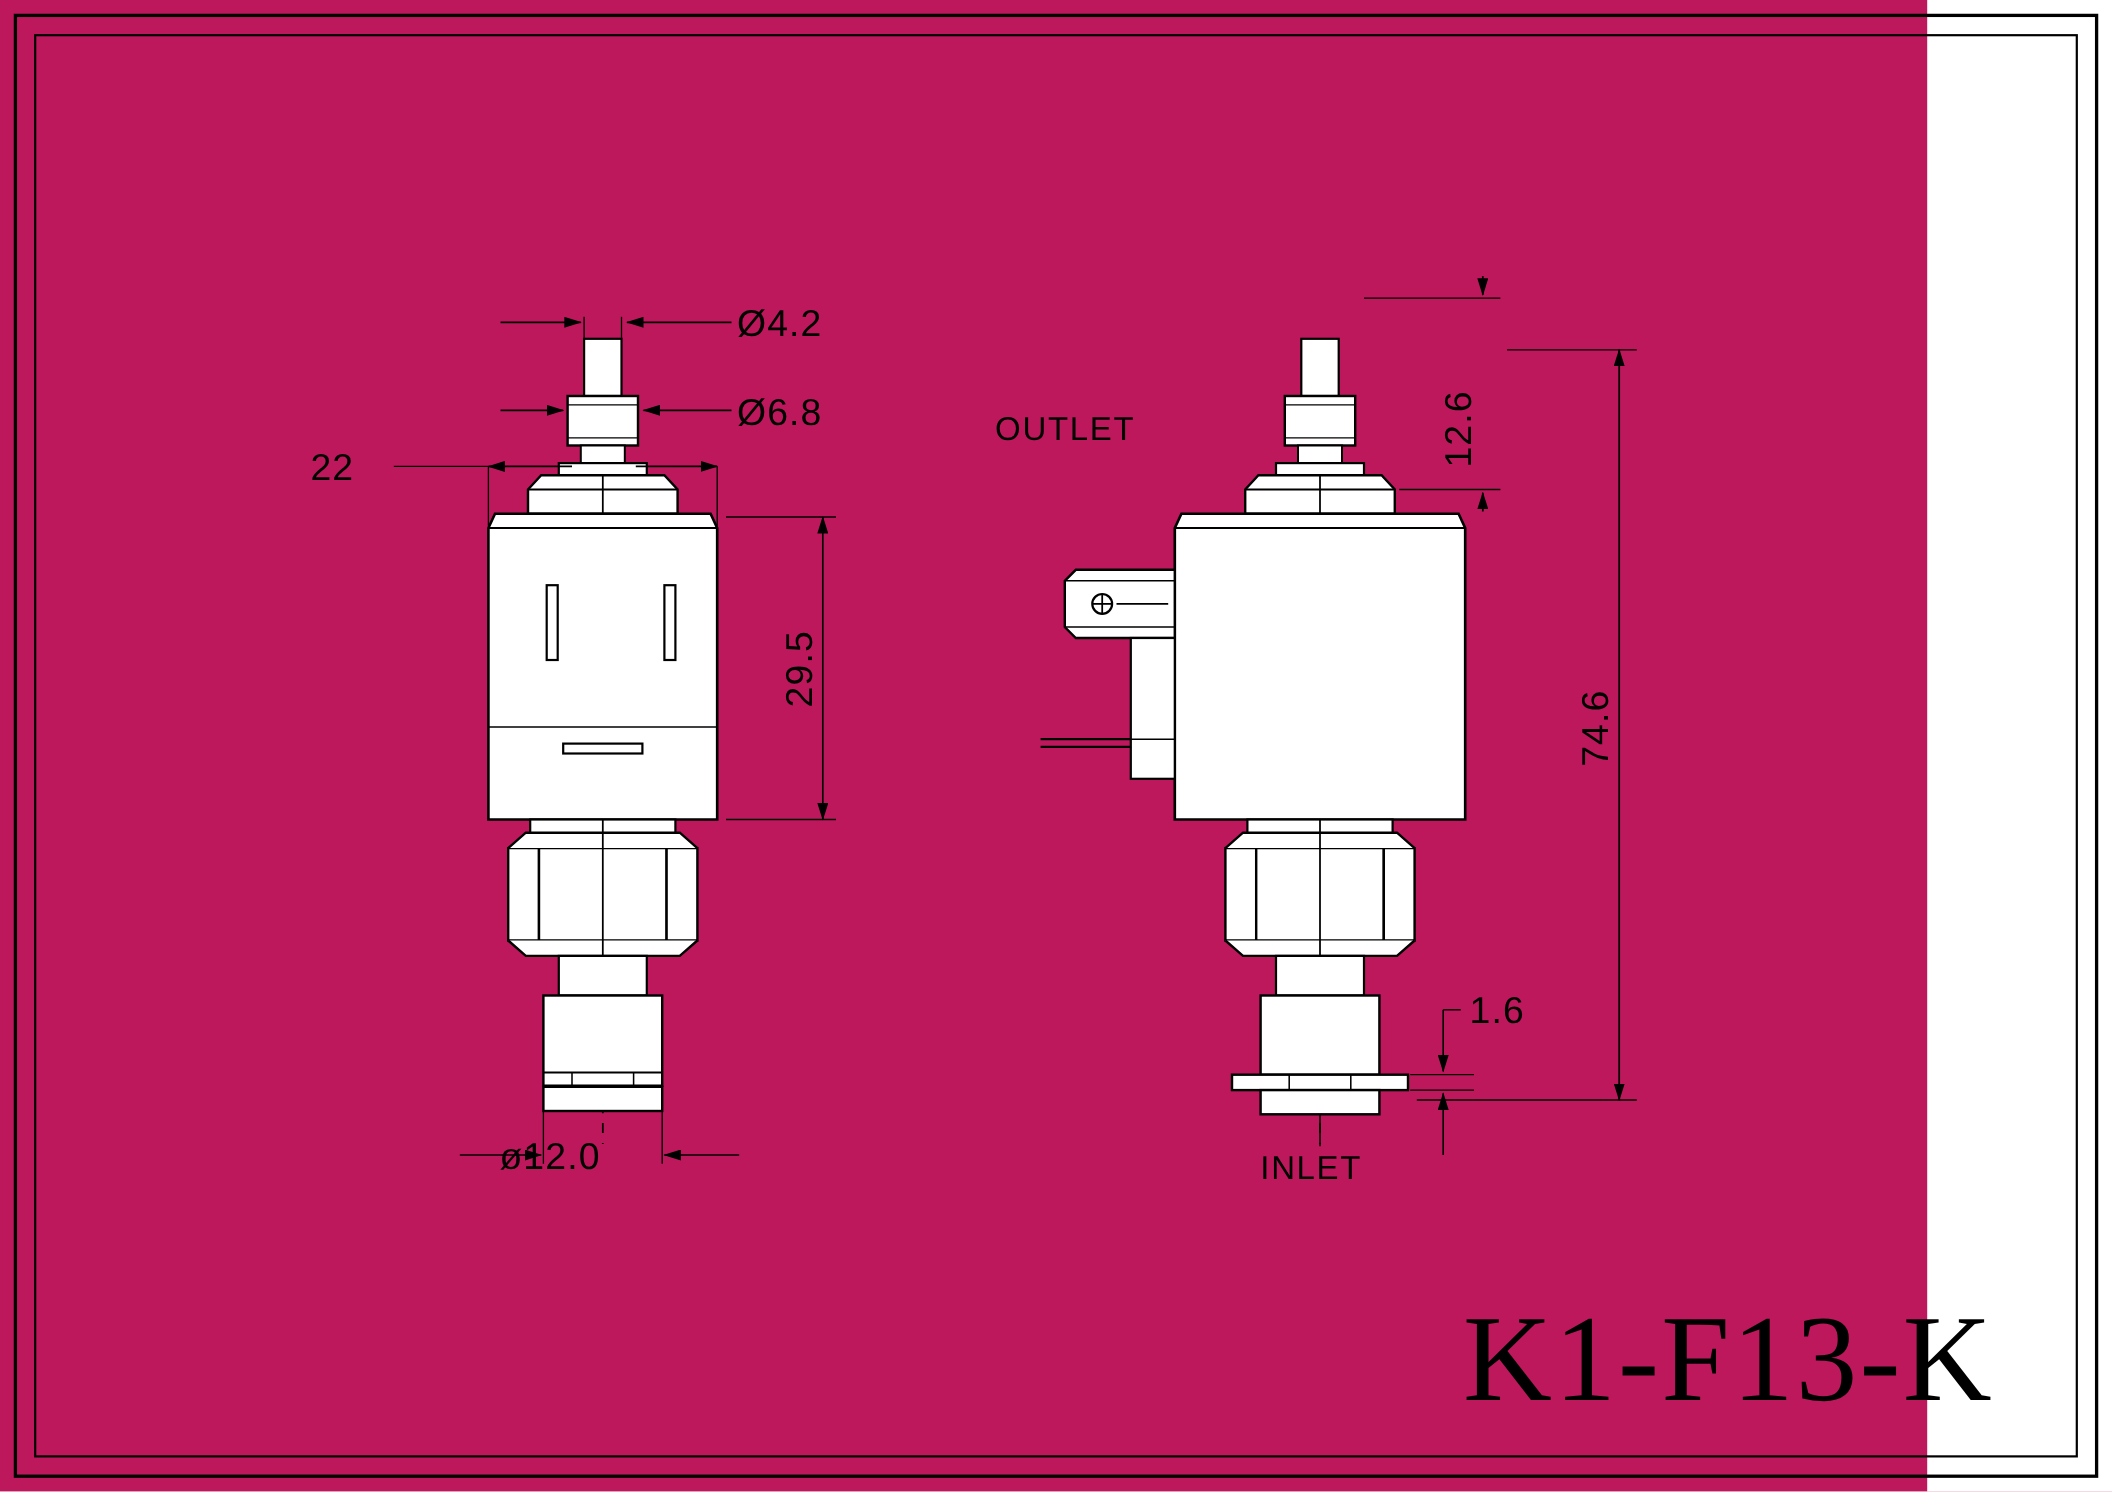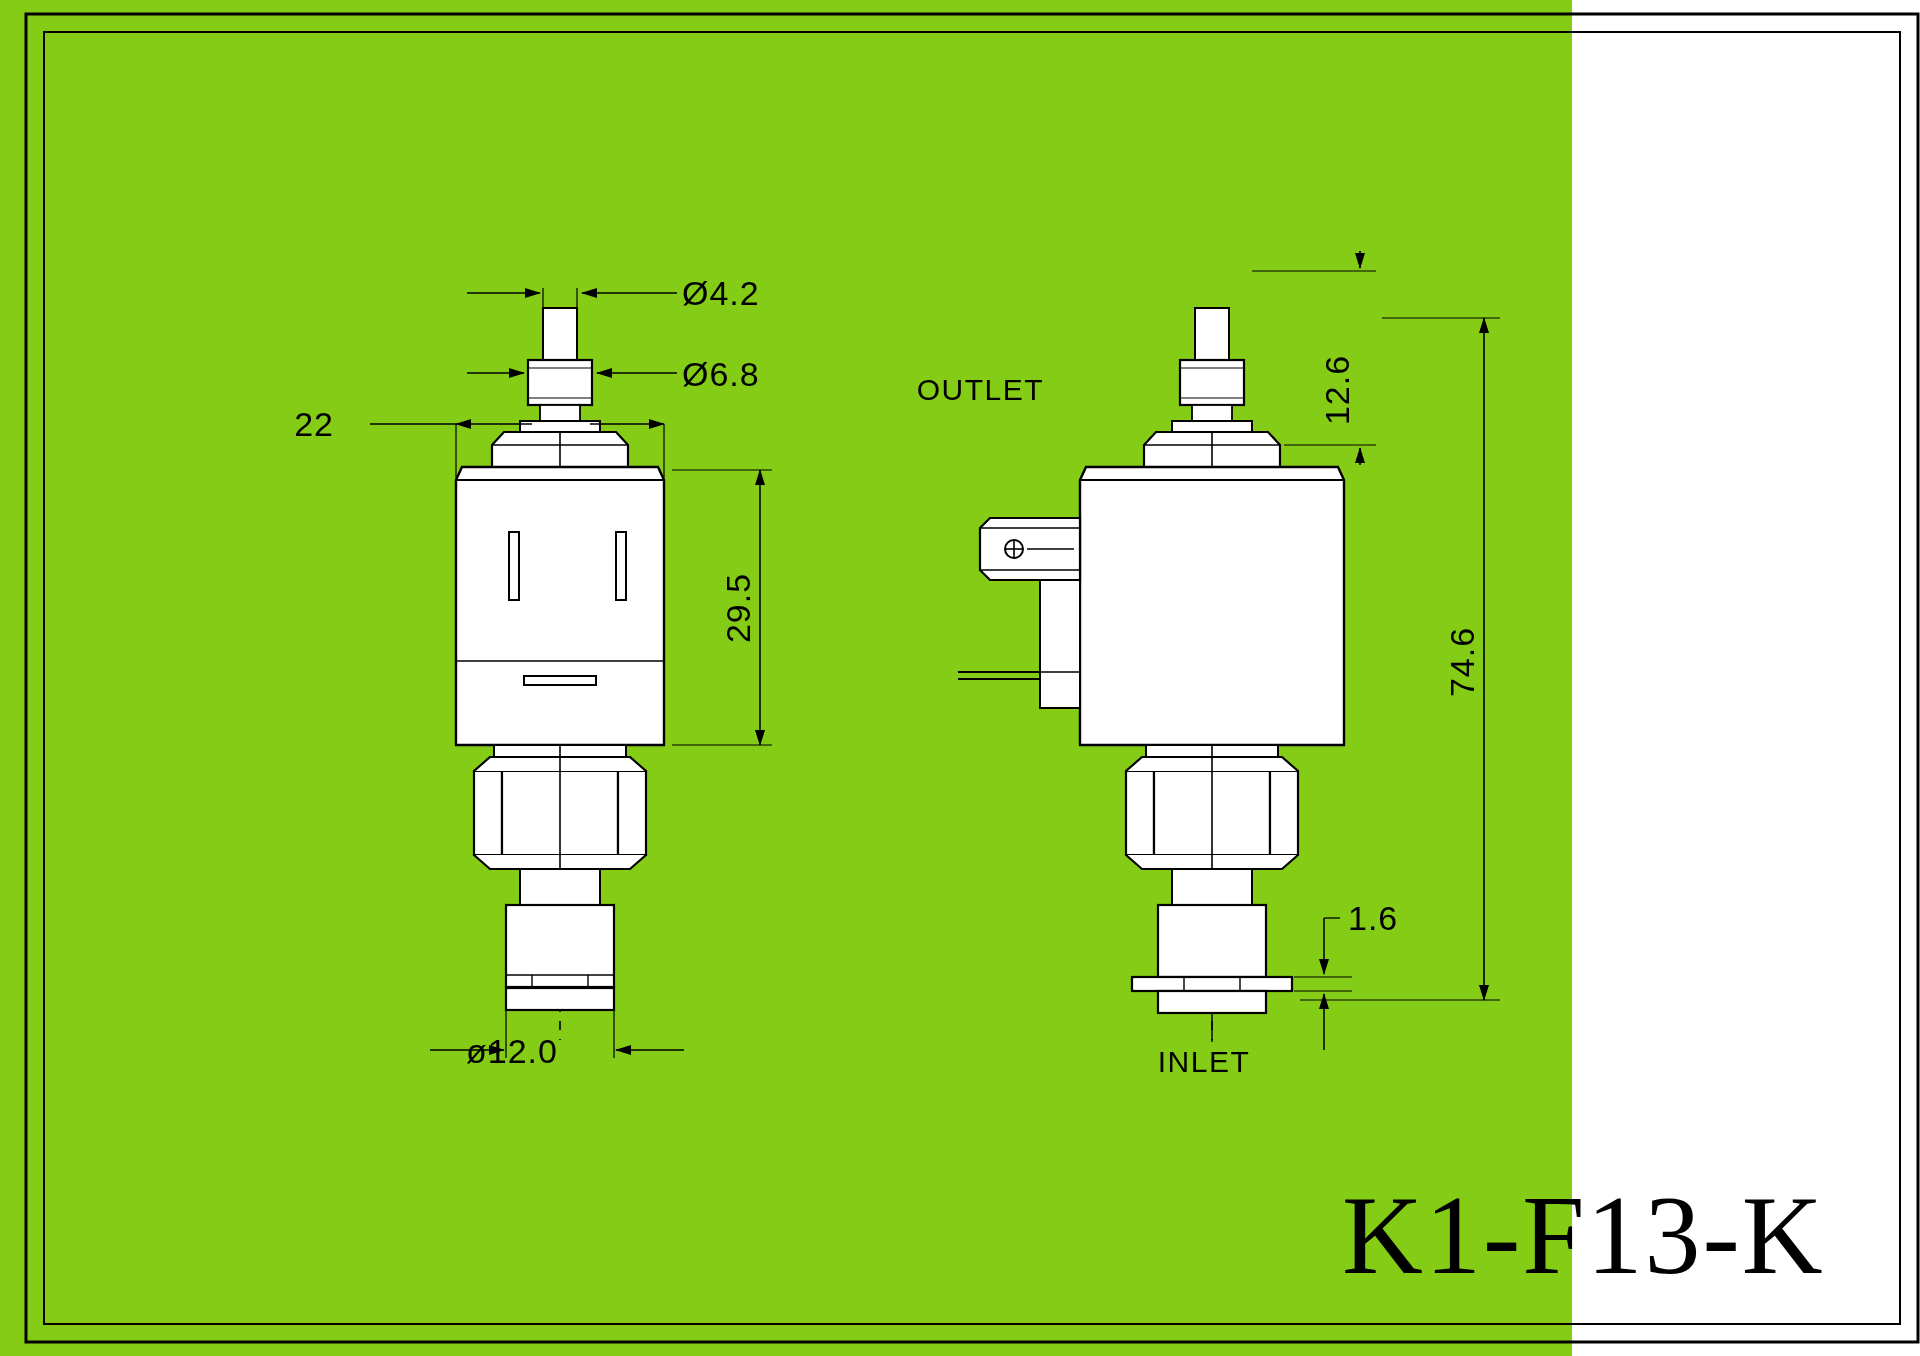--- a/index.html
+++ b/index.html
@@ -9,24 +9,23 @@
     background: #ffffff;
   }
   body {
     width: 1920px;
     height: 1356px;
     font-family: "Liberation Sans", sans-serif;
     overflow: hidden;
   }
   #drawing-sheet {
     position: relative;
-    width: 1560px;
+    width: 1752px;
     height: 1356px;
-    background: #84cc16;
-    padding-left: 12px;
+    background: #be185d;
   }
   #drawing-sheet svg {
     display: block;
   }
   .dim-text {
     font-family: "Liberation Sans", sans-serif;
     font-size: 34px;
     fill: #000000;
     letter-spacing: 1px;
   }

